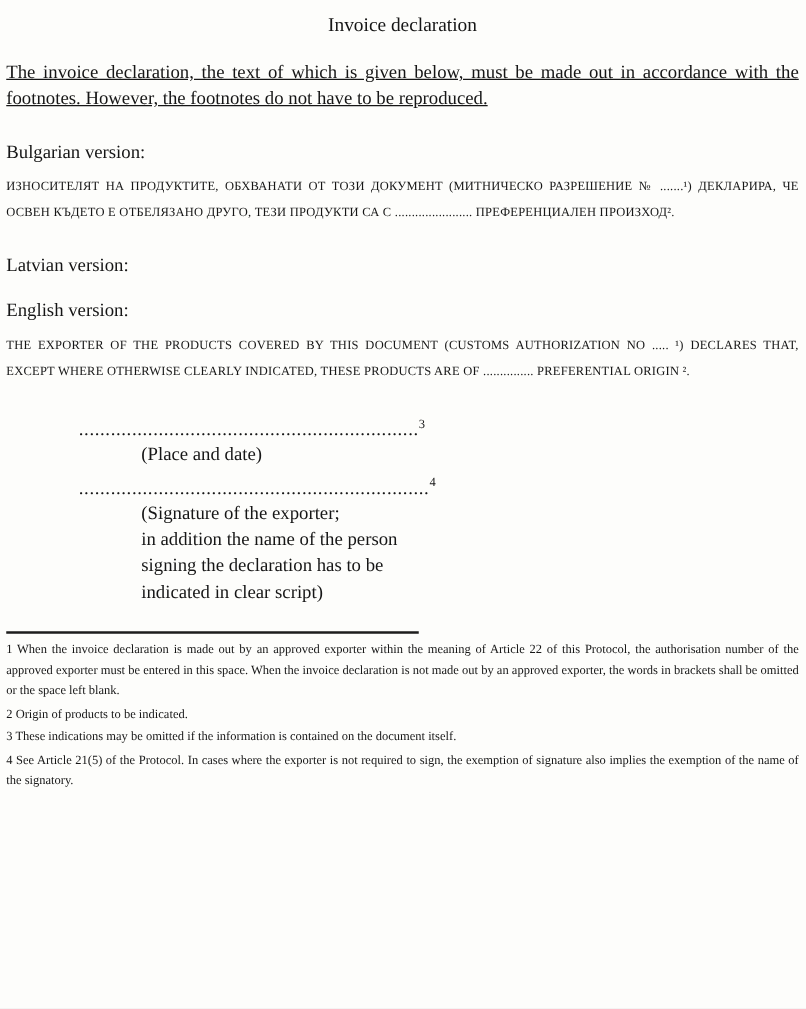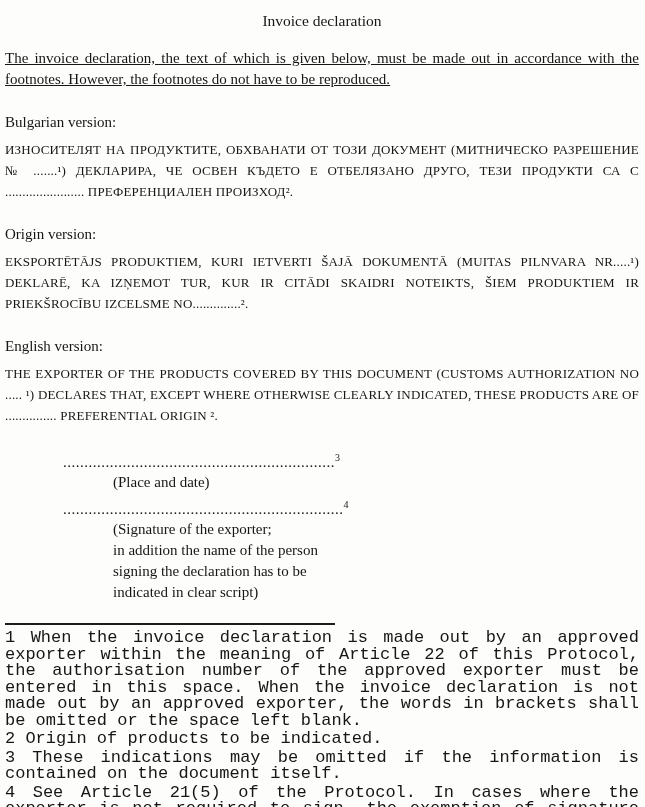--- a/index.html
+++ b/index.html
@@ -25,21 +25,21 @@
     text-align: justify;
     line-height: 21px;
     margin: 0 0 20px 0;
   }
   .intro { margin-bottom: 22px; text-decoration: underline; }
   .version-label {
     margin: 16px 0 7px 0;
     line-height: 20px;
   }
   .version-text {
-    font-size: 13px;
+    font-size: 10px;
     letter-spacing: 0.2px;
     margin-bottom: 22px;
   }
   .version-text.last { }
   .signature-block {
     margin: 0 0 0 58px;
     line-height: 20px;
   }
   .dotline {
     margin: 0;
@@ -55,23 +55,22 @@
     margin: 0 0 2px 50px;
     line-height: 21px;
   }
   .caption.multiline { white-space: pre-line; margin-bottom: 0; }
   .footnote-rule {
     width: 330px;
     border-top: 2px solid #1d1d1d;
     margin: 20px 0 5px 0;
   }
   .footnotes {
-    font-size: 17px;
+    font-size: 10px;
     line-height: 16.5px;
-    font-family: Liberation Mono, monospace;
   }
   .fn {
     margin: 0 0 2px 0;
     text-align: justify;
   }
 </style>
 </head>
 <body>
 
 <div class="page">
@@ -79,22 +78,21 @@
   <h1 class="title">Invoice declaration</h1>
 
   <p class="para intro">The invoice declaration, the text of which is given below, must be made out in accordance with the footnotes. However, the footnotes do not have to be reproduced.</p>
 
   <section>
     <p class="version-label">Bulgarian version:</p>
     <p class="para version-text">ИЗНОСИТЕЛЯТ НА ПРОДУКТИТЕ, ОБХВАНАТИ ОТ ТОЗИ ДОКУМЕНТ (МИТНИЧЕСКО РАЗРЕШЕНИЕ № .......¹) ДЕКЛАРИРА, ЧЕ ОСВЕН КЪДЕТО Е ОТБЕЛЯЗАНО ДРУГО, ТЕЗИ ПРОДУКТИ СА С ....................... ПРЕФЕРЕНЦИАЛЕН ПРОИЗХОД².</p>
   </section>
 
   <section>
-    <p class="version-label">Origin version:</p>
-    <p class="para version-text">EKSPORTĒTĀJS PRODUKTIEM, KURI IETVERTI ŠAJĀ DOKUMENTĀ (MUITAS PILNVARA NR.....¹) DEKLARĒ, KA IZŅEMOT TUR, KUR IR CITĀDI SKAIDRI NOTEIKTS, ŠIEM PRODUKTIEM IR PRIEKŠROCĪBU IZCELSME NO..............².</p>
+    <p class="version-label">Latvian version:</p>
   </section>
 
   <section>
     <p class="version-label">English version:</p>
     <p class="para version-text last">THE EXPORTER OF THE PRODUCTS COVERED BY THIS DOCUMENT (CUSTOMS AUTHORIZATION NO ..... ¹) DECLARES THAT, EXCEPT WHERE OTHERWISE CLEARLY INDICATED, THESE PRODUCTS ARE OF ............... PREFERENTIAL ORIGIN ².</p>
   </section>
 
   <div class="signature-block">
     <p class="dotline"><span>................................................................</span><sup>3</sup></p>
     <p class="caption">(Place and date)</p>

